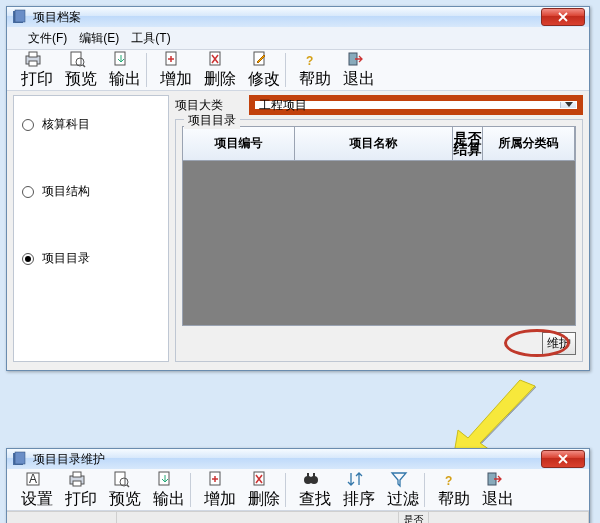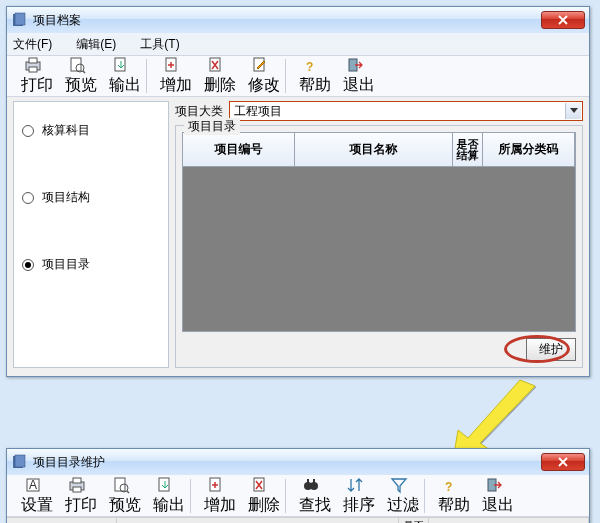--- a/index.html
+++ b/index.html
@@ -1,46 +1,46 @@
 <!DOCTYPE html>
 <html><head>
 <meta charset="utf-8">
 <style>
   * { box-sizing: border-box; margin: 0; padding: 0; font-family: "Microsoft YaHei", "SimSun", sans-serif; font-size: 12px; }
   body { background: #d8e8f8; padding: 6px; width: 600px; height: 523px; position: relative; }
   .window { background: #f0f0f0; border: 1px solid #6a8caf; box-shadow: 1px 1px 3px rgba(0,0,0,0.3); }
-  .titlebar { height: 26px; background: linear-gradient(to bottom,#f6fbff,#d7e8fb 45%,#bfdafa 46%,#d7e8fb); display: flex; align-items: center; padding: 0 4px; position: relative; }
+  .titlebar { height: 20px; background: linear-gradient(to bottom,#f6fbff,#d7e8fb 45%,#bfdafa 46%,#d7e8fb); display: flex; align-items: center; padding: 0 4px; position: relative; }
   .titlebar .icon { width: 16px; height: 16px; margin-right: 6px; }
   .titlebar .title { color: #000; }
   .titlebar .closebtn { margin-left: auto; width: 44px; height: 18px; background: linear-gradient(to bottom,#f28d84,#d9402f 45%,#c22c1d 46%,#d9402f); border: 1px solid #8a2a20; border-radius: 3px; display: flex; align-items: center; justify-content: center; color: #fff; font-weight: bold; font-size: 13px; cursor: default; }
-  .menubar { height: 22px; background: #eef3fa; display: flex; align-items: center; padding: 0 6px; gap: 24px; }
+  .menubar { height: 22px; background: #eef3fa; display: flex; align-items: center; padding: 0 21px; gap: 12px; }
   .menubar .menuitem { cursor: default; }
   .toolbar { height: 42px; background: #f7f9fc; border-top: 1px solid #d0d7e2; border-bottom: 1px solid #d0d7e2; display: flex; align-items: center; padding: 0 4px; }
   .tbtn { display: flex; flex-direction: column; align-items: center; justify-content: center; min-width: 30px; height: 40px; padding: 0 2px; cursor: default; }
   .tbtn .ic { width: 20px; height: 20px; display: flex; align-items: center; justify-content: center; }
   .tbtn .lbl { font-size: 16px; margin-top: 1px; margin-left: 8px; }
   .vsep { width: 1px; height: 34px; background: #c7ced9; margin: 0 3px; }
   .client { display: flex; padding: 4px 6px 8px 6px; gap: 6px; }
   .leftpane { width: 156px; border: 1px solid #bfc7d3; background: #fff; padding: 20px 8px; }
   .radio-row { display: flex; align-items: center; margin-bottom: 50px; cursor: default; }
   .radio-row:last-child { margin-bottom: 0; }
   .radio-dot { width: 12px; height: 12px; border: 1px solid #555; border-radius: 50%; margin-right: 8px; display: flex; align-items: center; justify-content: center; background: #fff; }
   .radio-dot.sel::after { content: ""; width: 6px; height: 6px; border-radius: 50%; background: #000; }
   .rightpane { flex: 1; display: flex; flex-direction: column; }
   .catrow { display: flex; align-items: center; margin-bottom: 4px; }
   .catrow .lbl { margin-right: 6px; }
-  .combo { flex: 1; height: 20px; border: 1px solid #c2410c; background: #fff; display: flex; align-items: center; padding: 0 4px; position: relative; }
+  .combo { flex: 1; height: 20px; border: 6px solid #c2410c; background: #fff; display: flex; align-items: center; padding: 0 4px; position: relative; margin-left: 20px; }
   .combo .arrow { position: absolute; right: 1px; top: 1px; bottom: 1px; width: 16px; background: linear-gradient(to bottom,#f2f6fb,#d7e2f0); border-left: 1px solid #b7c2d2; display: flex; align-items: center; justify-content: center; }
   .group { border: 1px solid #bfc7d3; flex: 1; padding: 6px 6px 6px 6px; position: relative; }
   .group .glabel { position: absolute; top: -8px; left: 8px; background: #f0f0f0; padding: 0 4px; font-size: 12px; }
   .tablewrap { border: 1px solid #9aa3b2; height: 200px; background: #808080; }
   .thead { display: flex; background: linear-gradient(to bottom,#fafcff,#e5edf7); height: 34px; }
   .th { border-right: 1px solid #9aa3b2; border-bottom: 1px solid #9aa3b2; display: flex; align-items: center; justify-content: center; text-align: center; background: linear-gradient(to bottom,#fafcff,#e5edf7); font-weight: bold; }
   .btnrow { display: flex; justify-content: flex-end; padding-top: 6px; }
-  .btn { border: 1px solid #707070; background: linear-gradient(to bottom,#fdfdfd,#e3e3e3); padding: 2px 12px; cursor: default; margin-left: 44px; }
+  .btn { border: 1px solid #707070; background: linear-gradient(to bottom,#fdfdfd,#e3e3e3); padding: 2px 4px; cursor: default; margin-left: 44px; }
   .maint-circle { position: absolute; border: 3px solid #c0392b; border-radius: 50%; width: 66px; height: 28px; right: 12px; bottom: 4px; pointer-events: none; }
   .arrow-annot { position: absolute; pointer-events: none; }
   
   .win2 { position: absolute; left: 6px; top: 448px; width: 584px; }
   .toolbar2 { height: 42px; background: #f7f9fc; border-bottom: 1px solid #d0d7e2; display: flex; align-items: center; padding: 0 4px; }
   
   .strip { height: 16px; background: #ececec; border-top: 1px solid #cfcfcf; display: flex; }
   .strip .c { border-right: 1px solid #cfcfcf; height: 100%; }
   svg { display: block; }
 </style>
@@ -170,21 +170,21 @@
               </svg>
             </span>
         </div>
       </div>
       <div class="group" style="position:relative;">
         <span class="glabel">项目目录</span>
         <div class="tablewrap">
           <div class="thead">
             <div class="th" style="width:112px;">项目编号</div>
             <div class="th" style="flex:1;">项目名称</div>
-            <div class="th" style="width:30px;font-size:11px;line-height:11px;">是否结算</div>
+            <div class="th" style="width:30px;font-size:14px;line-height:11px;">是否结算</div>
             <div class="th" style="width:92px;">所属分类码</div>
           </div>
         </div>
         <div class="btnrow">
           <div class="btn">维护</div>
         </div>
         <div class="maint-circle"></div>
       </div>
     </div>
   </div>

